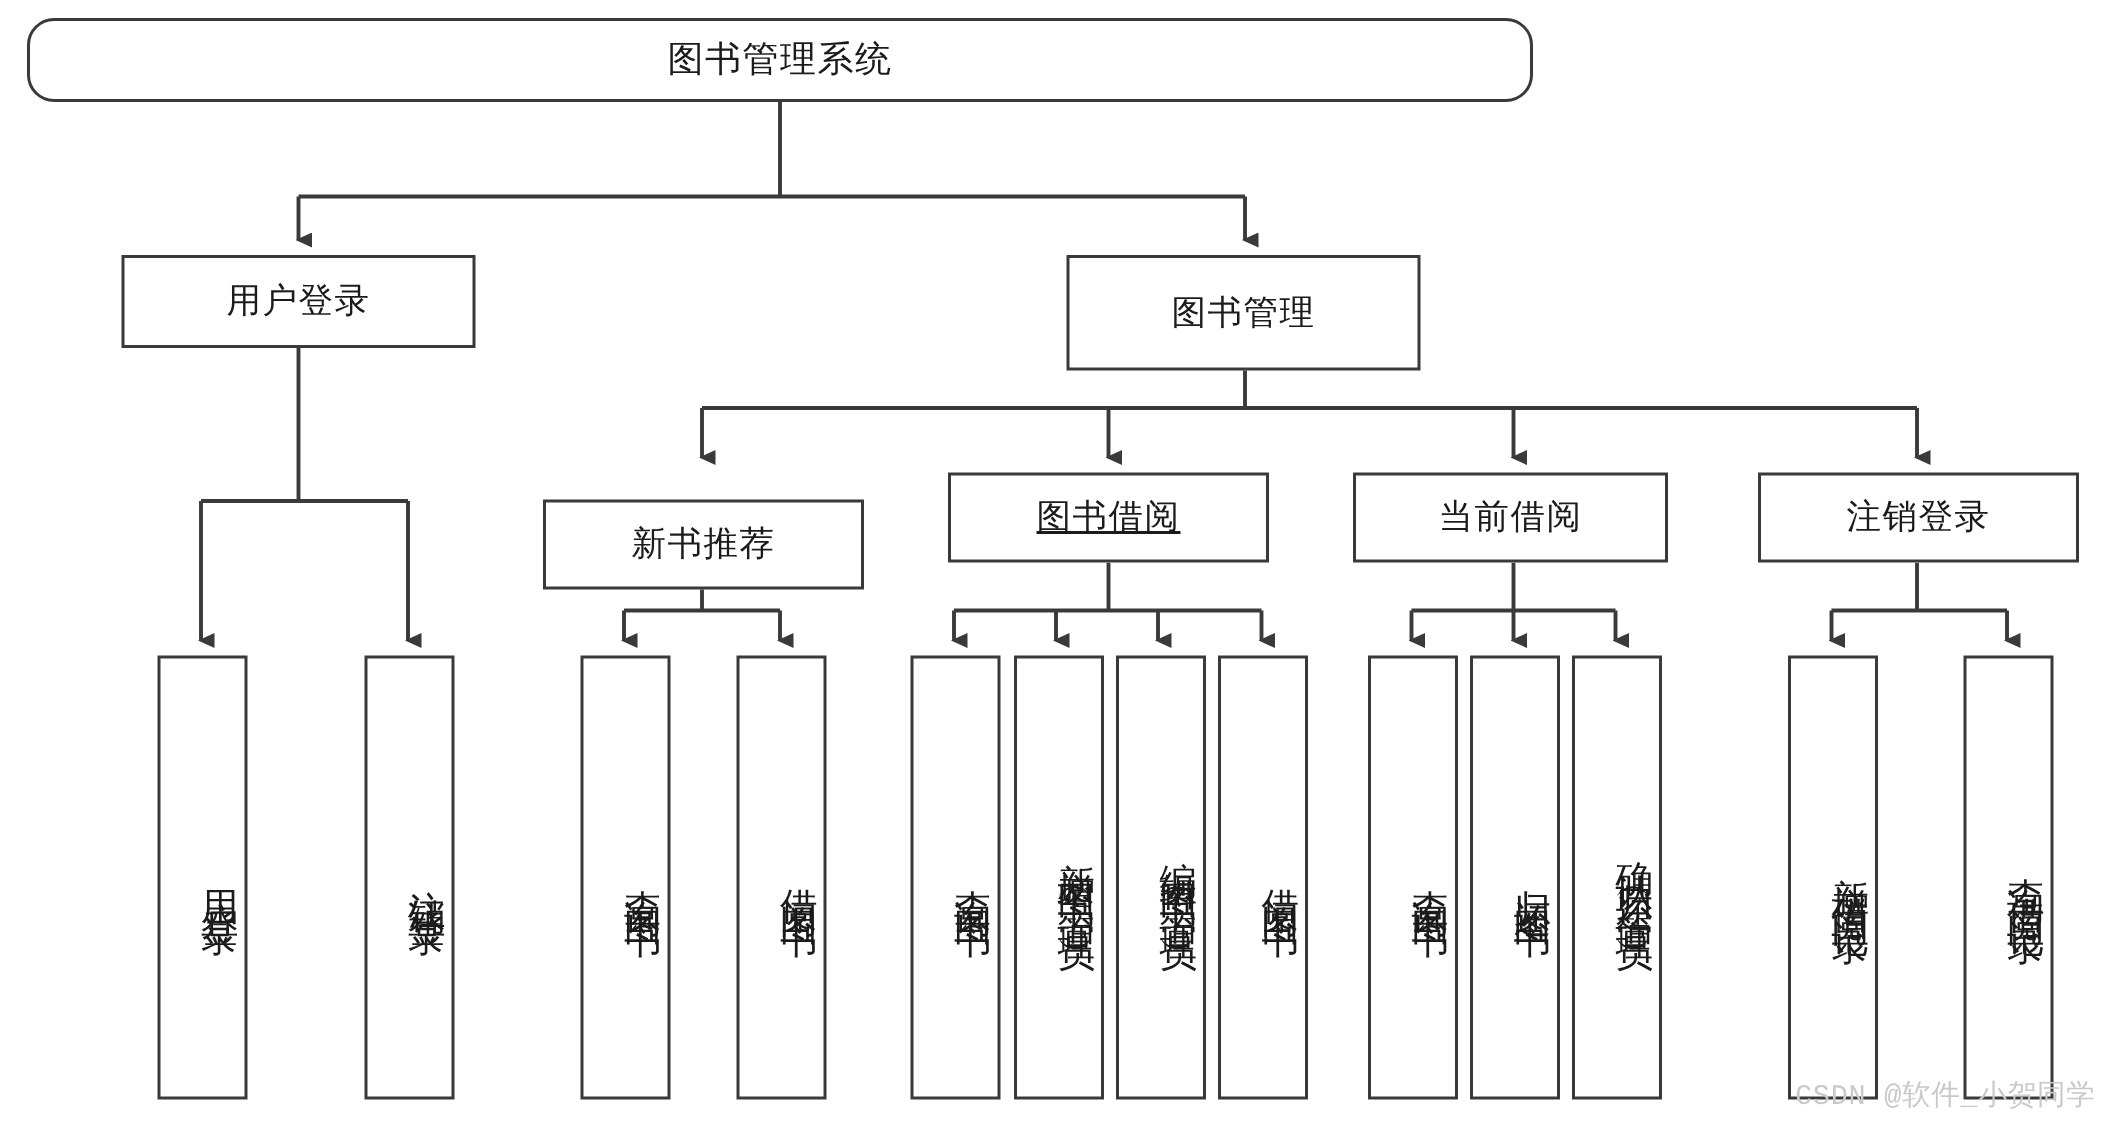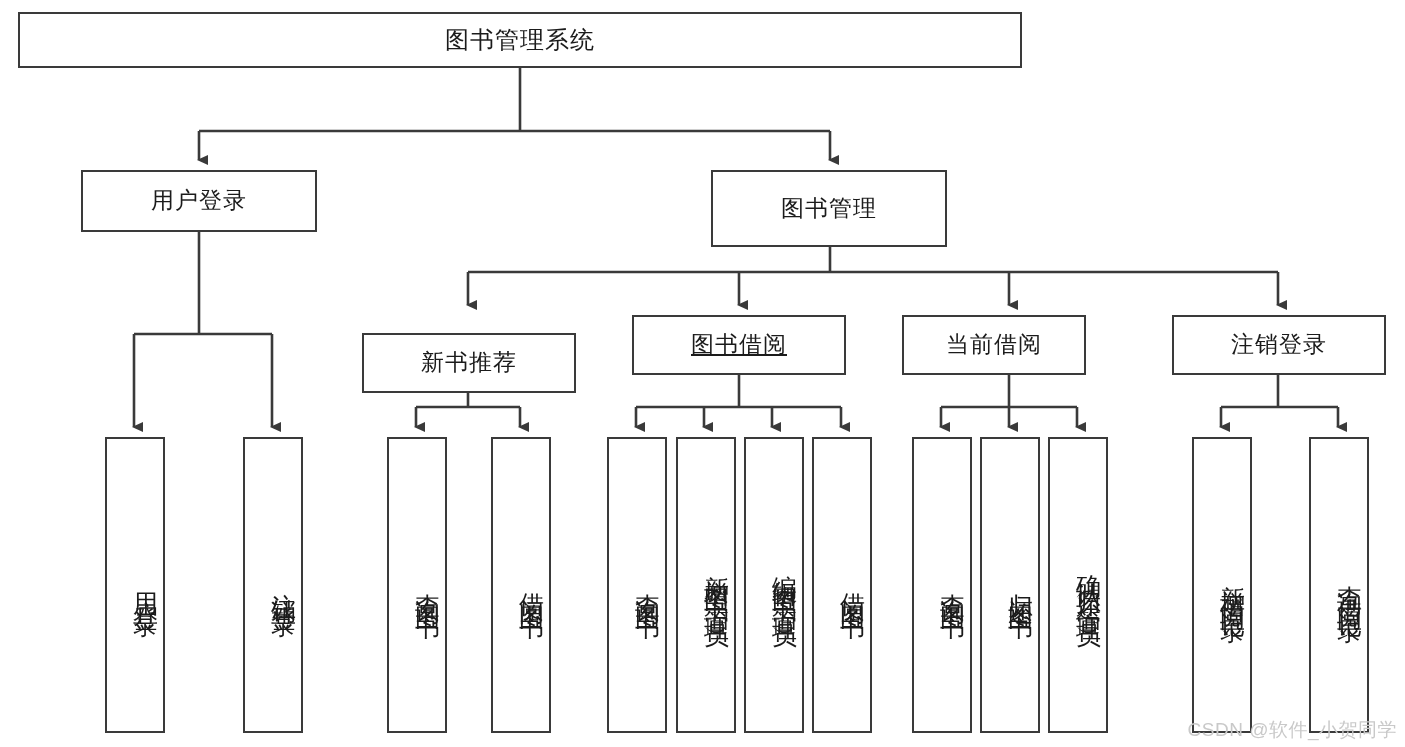--- a/index.html
+++ b/index.html
@@ -61,21 +61,21 @@
     display: block;
   }
   .watermark {
     position: absolute;
     right: 8px;
     bottom: 4px;
     font-size: 19px;
     color: #c9c9c9;
     letter-spacing: 0.5px;
     white-space: nowrap;
-    font-family: Liberation Sans, sans-serif;
+    font-family: Liberation Mono, monospace;
   }
 </style>
 </head>
 <body>
 
 <div id="canvas">
 
   <svg id="edges" viewBox="0 0 1405 747">
     <defs>
       <marker id="arrow" markerWidth="11" markerHeight="11" refX="5" refY="9" orient="auto" markerUnits="userSpaceOnUse">
@@ -119,41 +119,41 @@
       <path d="M1009,407 L1009,427" marker-end="url(#arrow)"></path>
       <path d="M1077,407 L1077,427" marker-end="url(#arrow)"></path>
 
       <path d="M1278,375 L1278,407"></path>
       <path d="M1221,407 L1338,407"></path>
       <path d="M1221,407 L1221,427" marker-end="url(#arrow)"></path>
       <path d="M1338,407 L1338,427" marker-end="url(#arrow)"></path>
     </g>
   </svg>
 
-  <div class="node horiz root" style="left:18px; top:12px; width:1004px; height:56px;">
+  <div class="node horiz root" style="left:18px; top:12px; width:1004px; height:56px;border-radius:18px;">
     <span>图书管理系统</span>
   </div>
 
   <div class="node horiz" style="left:81px; top:170px; width:236px; height:62px;">
     <span>用户登录</span>
   </div>
 
   <div class="node horiz" style="left:711px; top:170px; width:236px; height:77px;">
     <span>图书管理</span>
   </div>
 
   <div class="node horiz" style="left:362px; top:333px; width:214px; height:60px;">
     <span>新书推荐</span>
   </div>
 
   <div class="node horiz" style="left:632px; top:315px; width:214px; height:60px;text-decoration:underline;">
     <span>图书借阅</span>
   </div>
 
-  <div class="node horiz" style="left:902px; top:315px; width:184px; height:60px;">
+  <div class="node horiz" style="left:902px; top:315px; width:210px; height:60px;">
     <span>当前借阅</span>
   </div>
 
   <div class="node horiz" style="left:1172px; top:315px; width:214px; height:60px;">
     <span>注销登录</span>
   </div>
 
   <div class="node vert" style="left:105px; top:437px; width:60px; height:296px;">
     <span class="vert-label">用户登录</span>
   </div>

